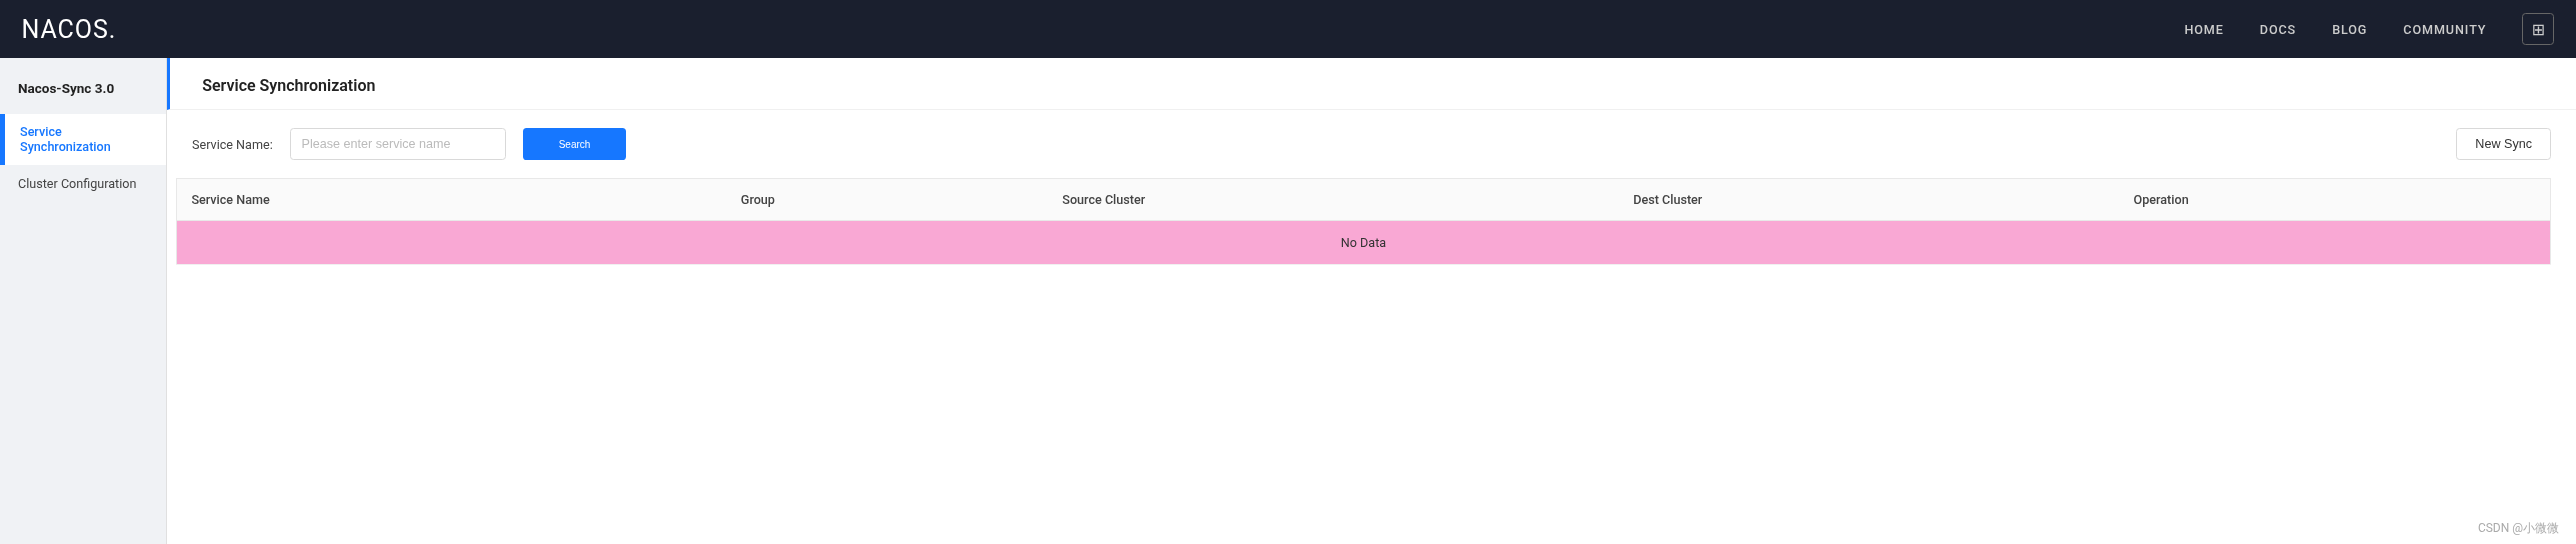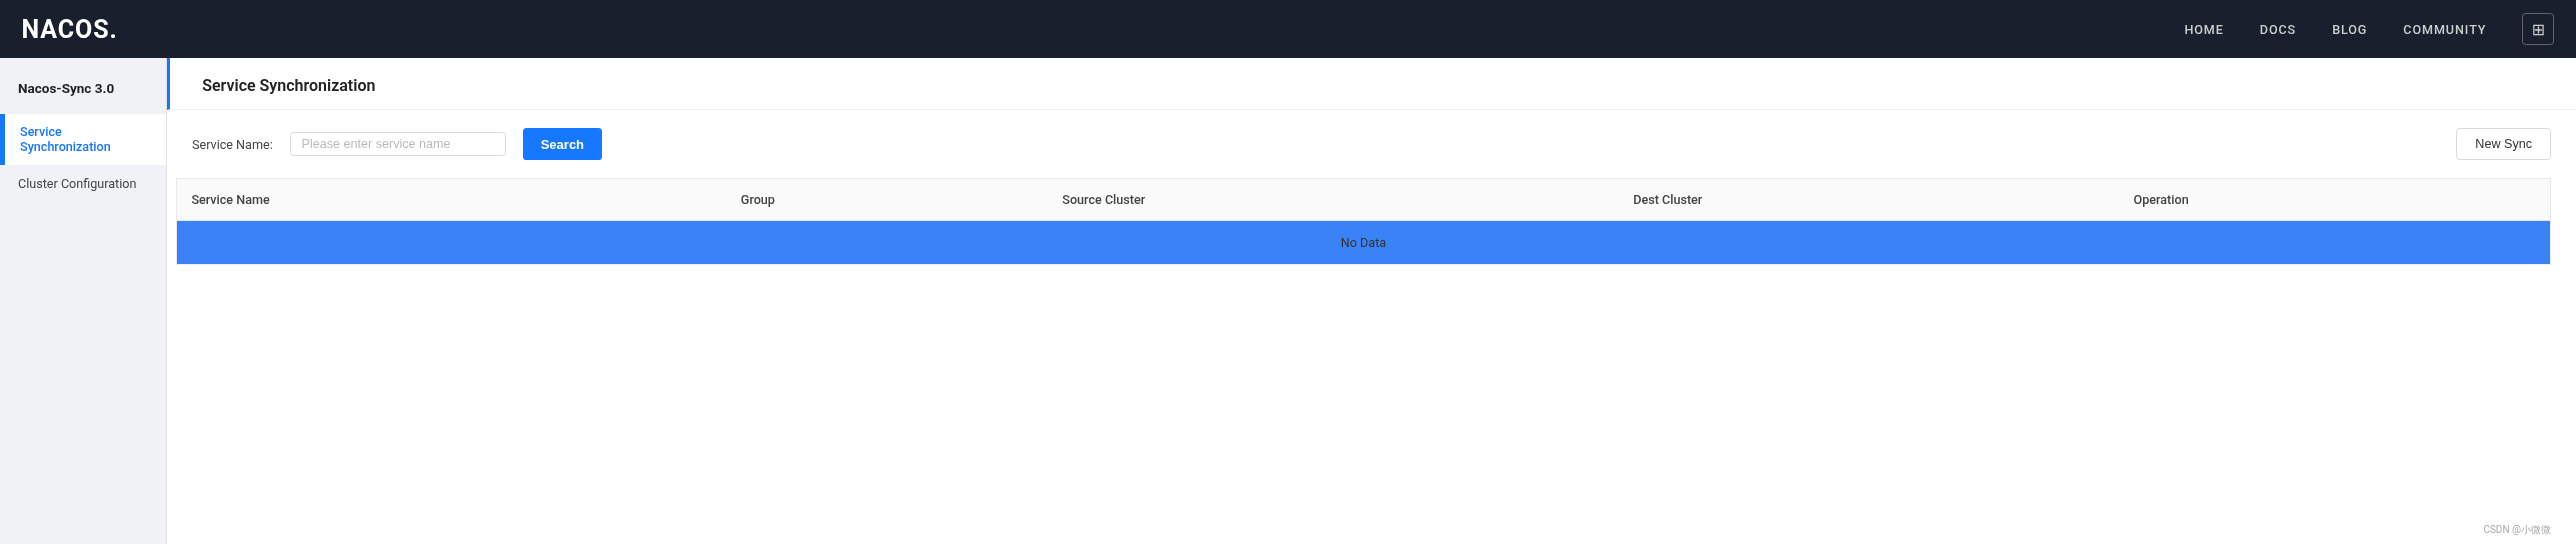--- a/index.html
+++ b/index.html
@@ -25,21 +25,21 @@
     }
 
     .topnav-logo {
       display: flex;
       align-items: center;
     }
 
     .logo-text {
       color: #fff;
       font-size: 25px;
-      font-weight: 700;
+      font-weight: 400;
       letter-spacing: 0.9px;
     }
 
     .topnav-links {
       display: flex;
       align-items: center;
       gap: 36px;
       text-align: right;
     }
 
@@ -153,44 +153,44 @@
       gap: 17px;
     }
 
     .filter-label {
       font-size: 12.6px;
       color: #444;
       white-space: nowrap;
     }
 
     .filter-input {
-      height: 24px;
+      height: 32px;
       width: 216px;
       border: 0.9px solid #d9d9d9;
       border-radius: 3.6px;
       padding: 0 10.8px;
       font-size: 12.6px;
       color: #333;
       outline: none;
     }
 
     .filter-input::placeholder {
       color: #bbb;
     }
 
     .search-btn {
       height: 32px;
-      padding: 0 18px;
+      padding: 0 36px;
       background: #1677ff;
       color: #fff;
       border: none;
       border-radius: 3.6px;
-      font-size: 13px;
-      cursor: pointer;
-      font-weight: 700;
+      font-size: 10px;
+      cursor: pointer;
+      font-weight: 400;
     }
 
     .new-sync-btn {
       height: 32px;
       padding: 0 18px;
       background: #fff;
       color: #333;
       border: 0.9px solid #d9d9d9;
       border-radius: 3.6px;
       font-size: 12.6px;
@@ -215,21 +215,21 @@
     .data-table th {
       padding: 12.6px 14.4px;
       font-size: 12.6px;
       font-weight: 500;
       color: #444;
       text-align: left;
       border-bottom: 0.9px solid #e8e8e8;
     }
 
     .data-table tbody tr {
-      background: #3b82f6;
+      background: #f9a8d4;
       margin-top: 25px;
     }
 
     .data-table tbody td {
       padding: 14.4px;
       font-size: 12.6px;
       color: #333;
       border-bottom: 0.9px solid #f0f0f0;
     }
 
@@ -237,22 +237,22 @@
       text-align: center;
       color: #999;
       padding: 36px;
       font-size: 12.6px;
     }
 
     
     .footer-hint {
       position: fixed;
       bottom: 7.2px;
-      right: 25px;
-      font-size: 10px;
+      right: 17px;
+      font-size: 12px;
       color: #aaa;
     }
   </style>
 </head>
 <body>
 
 <nav class="topnav">
   <div class="topnav-logo">
     <span class="logo-text">NACOS.</span>
   </div>

